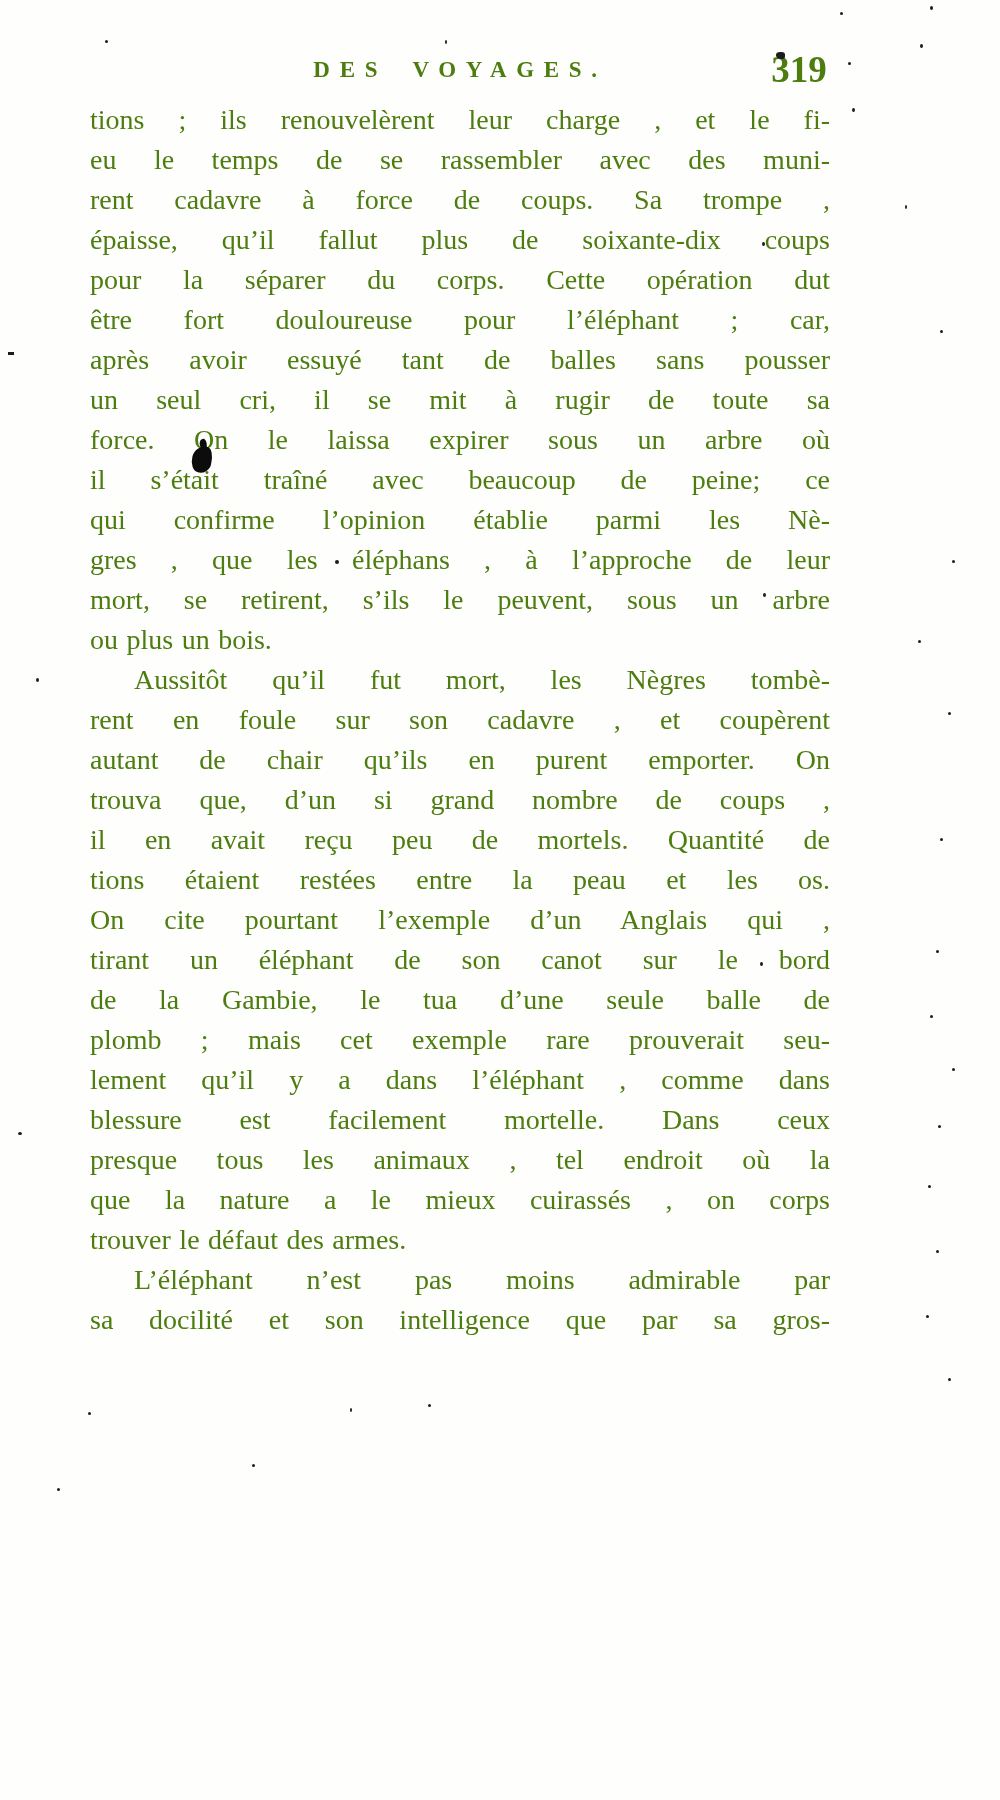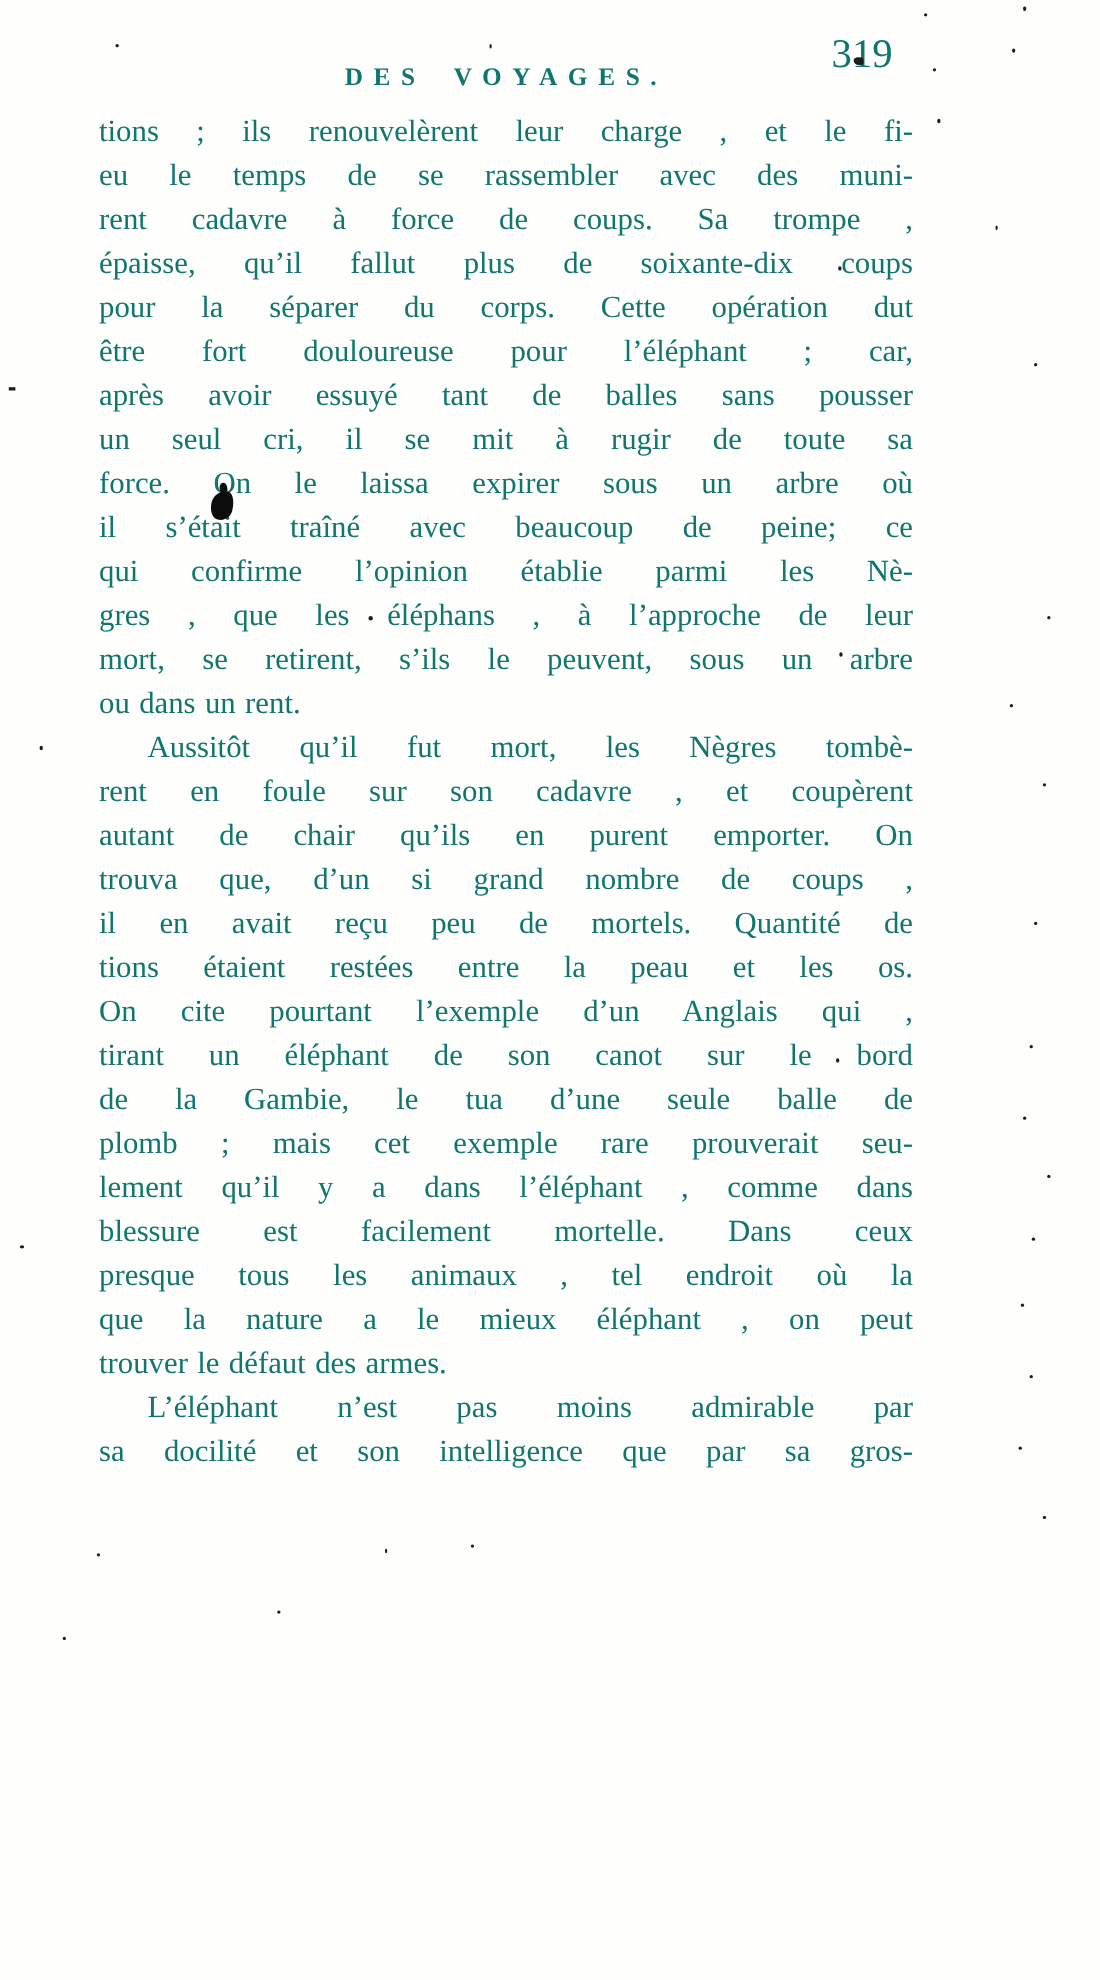--- a/index.html
+++ b/index.html
@@ -2,34 +2,34 @@
 <html><head>
 <meta charset="utf-8">
 <style>
   html, body { margin:0; padding:0; background:#e8e8e8; }
   .page {
     position:relative;
     width:1000px; height:1800px;
     background:#fefefdff;
     background:#fefefd;
     font-family:"Liberation Serif", "DejaVu Serif", serif;
-    color:#0f766e;
+    color:#4d7c0f;
     overflow:hidden;
   }
   .running-title {
     position:absolute; left:90px; top:57px; width:740px;
     text-align:center;
     font-size:23px; font-weight:bold;
     letter-spacing:0.42em; word-spacing:0.45em;
     white-space:nowrap;
   }
   .page-number {
-    position:absolute; top:28px; left:756px; width:86px;
-    font-size:37px; 
-    font-weight:normal;
+    position:absolute; top:48px; left:756px; width:86px;
+    font-size:37px; text-align:center;
+    font-weight:bold;
   }
   .text-block {
     position:absolute; left:90px; top:100px; width:740px;
     font-size:28px; line-height:40px;
     word-spacing:1.5px;
   }
   .line { height:40px; overflow:visible; }
   .line.j { text-align:justify; text-align-last:justify; }
   .line.indent { text-indent:44px; }
   .blot {
@@ -64,37 +64,37 @@
       <div class="line j">épaisse, qu’il fallut plus de soixante-dix coups</div>
       <div class="line j">pour la séparer du corps. Cette opération dut</div>
       <div class="line j">être fort douloureuse pour l’éléphant ; car,</div>
       <div class="line j">après avoir essuyé tant de balles sans pousser</div>
       <div class="line j">un seul cri, il se mit à rugir de toute sa</div>
       <div class="line j">force. On le laissa expirer sous un arbre où</div>
       <div class="line j">il s’était traîné avec beaucoup de peine; ce</div>
       <div class="line j">qui confirme l’opinion établie parmi les Nè-</div>
       <div class="line j">gres , que les éléphans , à l’approche de leur</div>
       <div class="line j">mort, se retirent, s’ils le peuvent, sous un arbre</div>
-      <div class="line">ou dans un rent.</div>
+      <div class="line">ou plus un bois.</div>
     </div>
     <div>
       <div class="line j indent">Aussitôt qu’il fut mort, les Nègres tombè-</div>
       <div class="line j">rent en foule sur son cadavre , et coupèrent</div>
       <div class="line j">autant de chair qu’ils en purent emporter. On</div>
       <div class="line j">trouva que, d’un si grand nombre de coups ,</div>
       <div class="line j">il en avait reçu peu de mortels. Quantité de</div>
       <div class="line j">tions étaient restées entre la peau et les os.</div>
       <div class="line j">On cite pourtant l’exemple d’un Anglais qui ,</div>
       <div class="line j">tirant un éléphant de son canot sur le bord</div>
       <div class="line j">de la Gambie, le tua d’une seule balle de</div>
       <div class="line j">plomb ; mais cet exemple rare prouverait seu-</div>
       <div class="line j">lement qu’il y a dans l’éléphant , comme dans</div>
       <div class="line j">blessure est facilement mortelle. Dans ceux</div>
       <div class="line j">presque tous les animaux , tel endroit où la</div>
-      <div class="line j">que la nature a le mieux éléphant , on peut</div>
+      <div class="line j">que la nature a le mieux cuirassés , on corps</div>
       <div class="line">trouver le défaut des armes.</div>
     </div>
     <div>
       <div class="line j indent">L’éléphant n’est pas moins admirable par</div>
       <div class="line j">sa docilité et son intelligence que par sa gros-</div>
     </div>
   </main>
 
   <span class="blot"></span>
 

